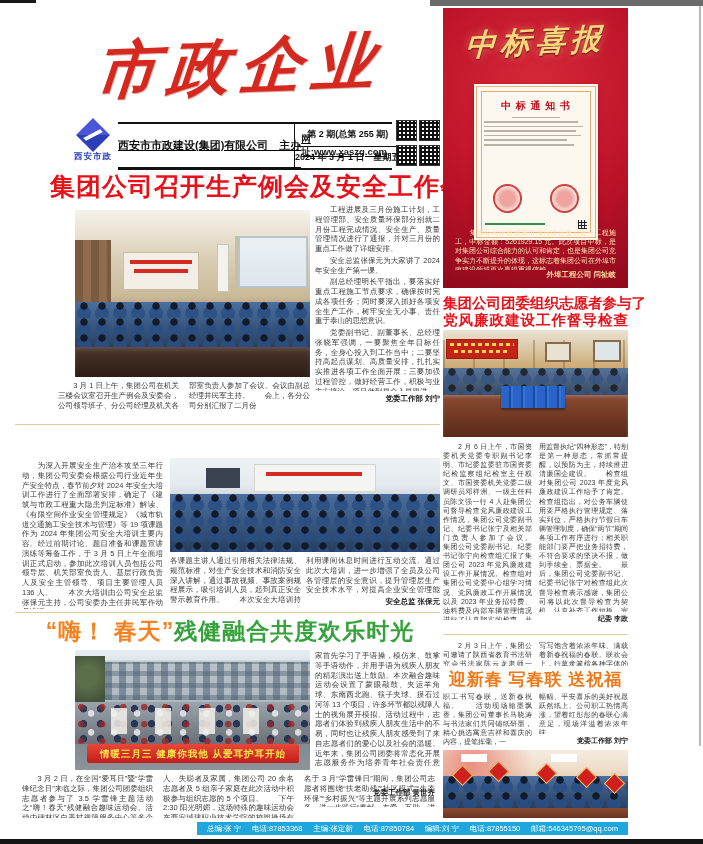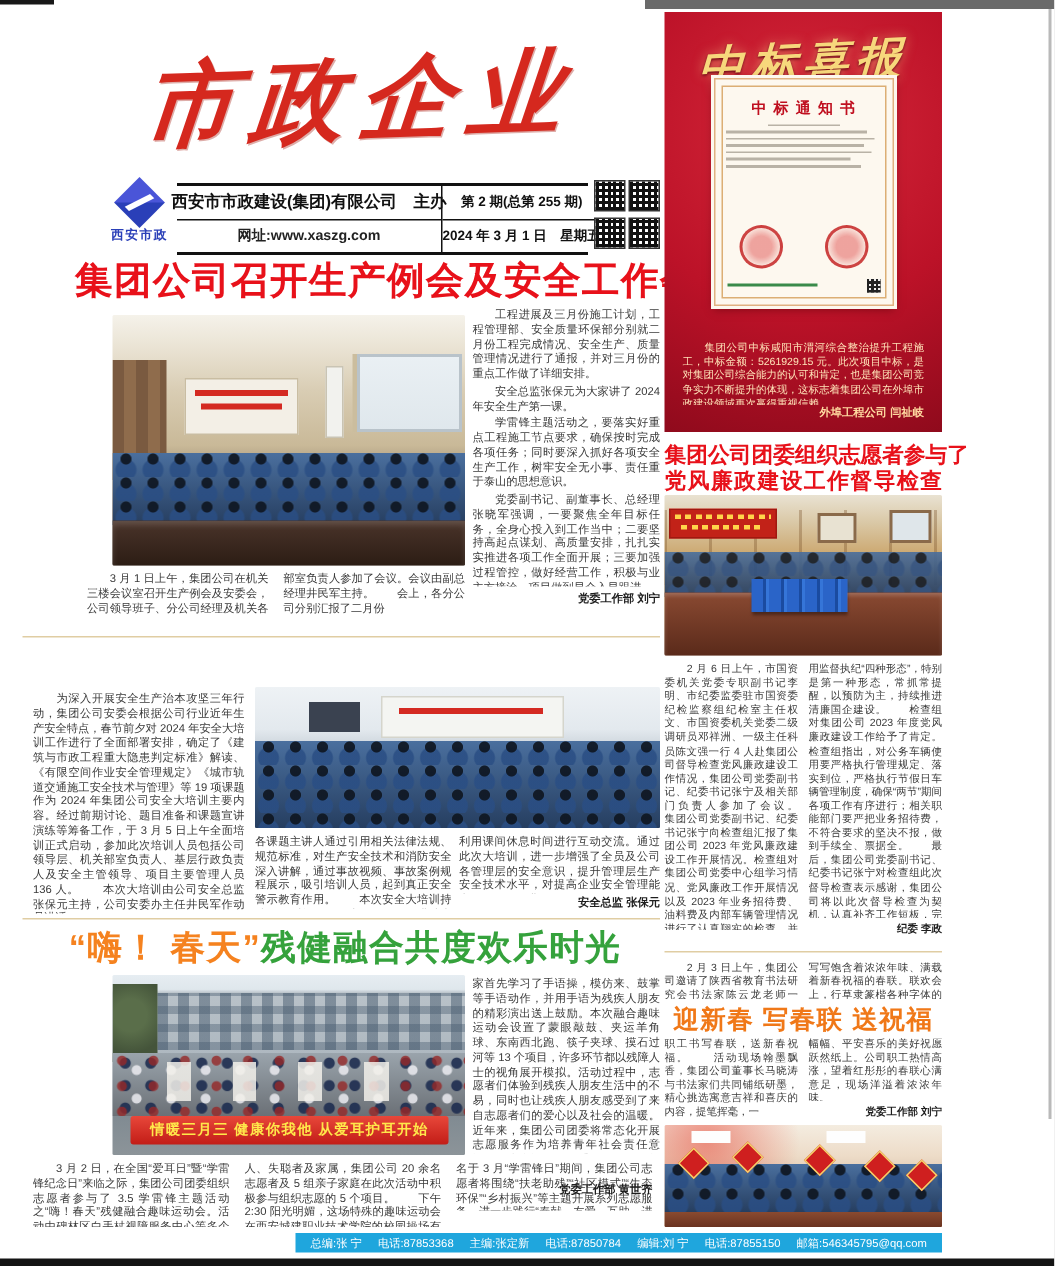--- a/index.html
+++ b/index.html
@@ -49,21 +49,21 @@
 
   <div class="abs" style="left:70px;top:122px;width:46px;height:46px;">
     <div style="width:24px;height:24px;margin:1px auto 0;transform:rotate(45deg);
                 background:linear-gradient(135deg,#4a55d8 0 49%,#2a3fb8 51% 100%);position:relative;">
       <div style="position:absolute;left:10px;top:3px;width:4px;height:18px;background:#fff;transform:skewX(-18deg);"></div>
     </div>
     <div style="margin-top:4px;text-align:center;font-size:8.5px;font-weight:bold;color:#2a3fb8;letter-spacing:1px;">西安市政</div>
   </div>
 
   <div class="abs" style="left:118px;top:122px;width:274px;height:44px;border-top:2px solid #111;border-bottom:2px solid #111;display:flex;">
-    <div style="width:176px;border-right:1.5px solid #111;display:flex;flex-direction:column;">
+    <div style="width:176px;border-right:1.5px solid #111;display:flex;flex-direction:row;text-decoration:underline;">
       <div style="flex:1;display:flex;align-items:center;justify-content:center;font-size:11px;font-weight:bold;color:#111;border-bottom:1px solid #111;white-space:nowrap;">西安市市政建设(集团)有限公司　主办</div>
       <div style="flex:1;display:flex;align-items:center;justify-content:center;font-size:9.5px;font-weight:bold;color:#222;">网址:www.xaszg.com</div>
     </div>
     <div style="flex:1;display:flex;flex-direction:column;">
       <div style="flex:1;display:flex;align-items:center;justify-content:center;font-size:9px;font-weight:bold;color:#111;border-bottom:1px solid #111;white-space:nowrap;">第 2 期(总第 255 期)</div>
       <div style="flex:1;display:flex;align-items:center;justify-content:center;font-size:9px;font-weight:bold;color:#111;white-space:nowrap;">2024 年 3 月 1 日　星期五</div>
     </div>
   </div>
 
   <div class="abs" style="left:396px;top:120px;width:44px;height:48px;display:grid;grid-template-columns:1fr 1fr;gap:2px;">
@@ -89,21 +89,21 @@
     <div style="position:absolute;left:142px;top:34px;width:10px;height:46px;background:#f2f2ee;border:1px solid #c9c4b4;"></div>
     <div class="crowd-navy" style="position:absolute;left:0;top:92px;width:100%;height:48px;"></div>
     <div style="position:absolute;left:0;bottom:0;width:100%;height:30px;
          background:linear-gradient(180deg,#4a342a,#2c1d14);
          box-shadow:inset 0 3px 4px rgba(255,255,255,.15);"></div>
   </div>
 
   <div class="abs bt" style="left:315px;top:205px;width:125px;height:186px;">
     <p>工程进展及三月份施工计划，工程管理部、安全质量环保部分别就二月份工程完成情况、安全生产、质量管理情况进行了通报，并对三月份的重点工作做了详细安排。</p>
     <p>安全总监张保元为大家讲了 2024 年安全生产第一课。</p>
-    <p>学雷锋主题活动之，要落实好重点工程施工节点要求，确保按时完成各项任务；同时要深入抓好各项安全生产工作，树牢安全无小事、责任重于泰山的思想意识。</p>
+    <p>副总经理明长平指出，要落实好重点工程施工节点要求，确保按时完成各项任务；同时要深入抓好各项安全生产工作，树牢安全无小事、责任重于泰山的思想意识。</p>
     <p>党委副书记、副董事长、总经理张晓军强调，一要聚焦全年目标任务，全身心投入到工作当中；二要坚持高起点谋划、高质量安排，扎扎实实推进各项工作全面开展；三要加强过程管控，做好经营工作，积极与业主方接洽，项目做到早介入早跟进。</p>
 
   </div>
   <div class="abs byline" style="left:300px;top:394px;width:140px;">党委工作部 刘宁</div>
 
   <div class="abs bt" style="left:58px;top:381px;width:252px;height:42px;column-count:2;column-gap:10px;">　　3 月 1 日上午，集团公司在机关三楼会议室召开生产例会及安委会，公司领导班子、分公司经理及机关各部室负责人参加了会议。会议由副总经理井民军主持。　　会上，各分公司分别汇报了二月份</div>
 
   <div class="abs rule" style="left:15px;top:424px;width:425px;"></div>
 
 
@@ -148,21 +148,21 @@
   <div class="abs bt" style="left:163px;top:774px;width:131px;height:44px;">人、失聪者及家属，集团公司 20 余名志愿者及 5 组亲子家庭在此次活动中积极参与组织志愿的 5 个项目。　　下午 2:30 阳光明媚，这场特殊的趣味运动会在西安城建职业技术学院的校园操场有序进行，在主持人的带领下，大</div>
   <div class="abs bt" style="left:304px;top:774px;width:131px;height:33px;">名于 3 月“学雷锋日”期间，集团公司志愿者将围绕“扶老助残”“社区模式”“生态环保”“乡村振兴”等主题开展系列志愿服务，进一步践行“奉献、友爱、互助、进步”的志愿精神。</div>
   <div class="abs byline" style="left:304px;top:788px;width:131px;">党委工作部 黄世齐</div>
 
   <div class="abs" style="left:443px;top:8px;width:185px;height:280px;
        background:radial-gradient(circle at 50% 28%,#d6283a 0%,#bc1228 55%,#8f0a1c 100%);">
     <div style="position:absolute;left:0;top:14px;width:100%;text-align:center;
                 font-family:'DejaVu Serif','Liberation Serif',serif;font-weight:900;font-style:italic;
                 font-size:30px;letter-spacing:5px;color:#f7d87c;transform:rotate(-3deg) skewX(-6deg);
                 text-shadow:0 1px 2px #6a0612,0 0 8px rgba(255,230,150,.5);">中标喜报</div>
-    <div style="position:absolute;left:33px;top:44px;width:118px;height:150px;
+    <div style="position:absolute;left:33px;top:78px;width:118px;height:150px;
          background:#fdf8ef;border:1px solid #e0b080;box-shadow:0 0 0 2px #fdf8ef,0 2px 6px rgba(60,0,0,.5);">
       <div style="position:absolute;left:4px;top:4px;right:4px;bottom:4px;border:1px solid #dcae74;"></div>
       <div style="position:absolute;left:0;top:12px;width:100%;text-align:center;color:#c01020;font-weight:bold;font-size:10px;letter-spacing:1px;">中 标 通 知 书</div>
       <div class="cl" style="margin-top:30px;width:40%;margin-left:30%;height:1px;"></div>
       <div class="cl" style="width:80%;"></div>
       <div class="cl" style="width:84%;"></div>
       <div class="cl" style="width:78%;"></div>
       <div class="cl" style="width:82%;"></div>
       <div class="cl" style="width:70%;"></div>
       <div class="cl" style="width:76%;"></div>

